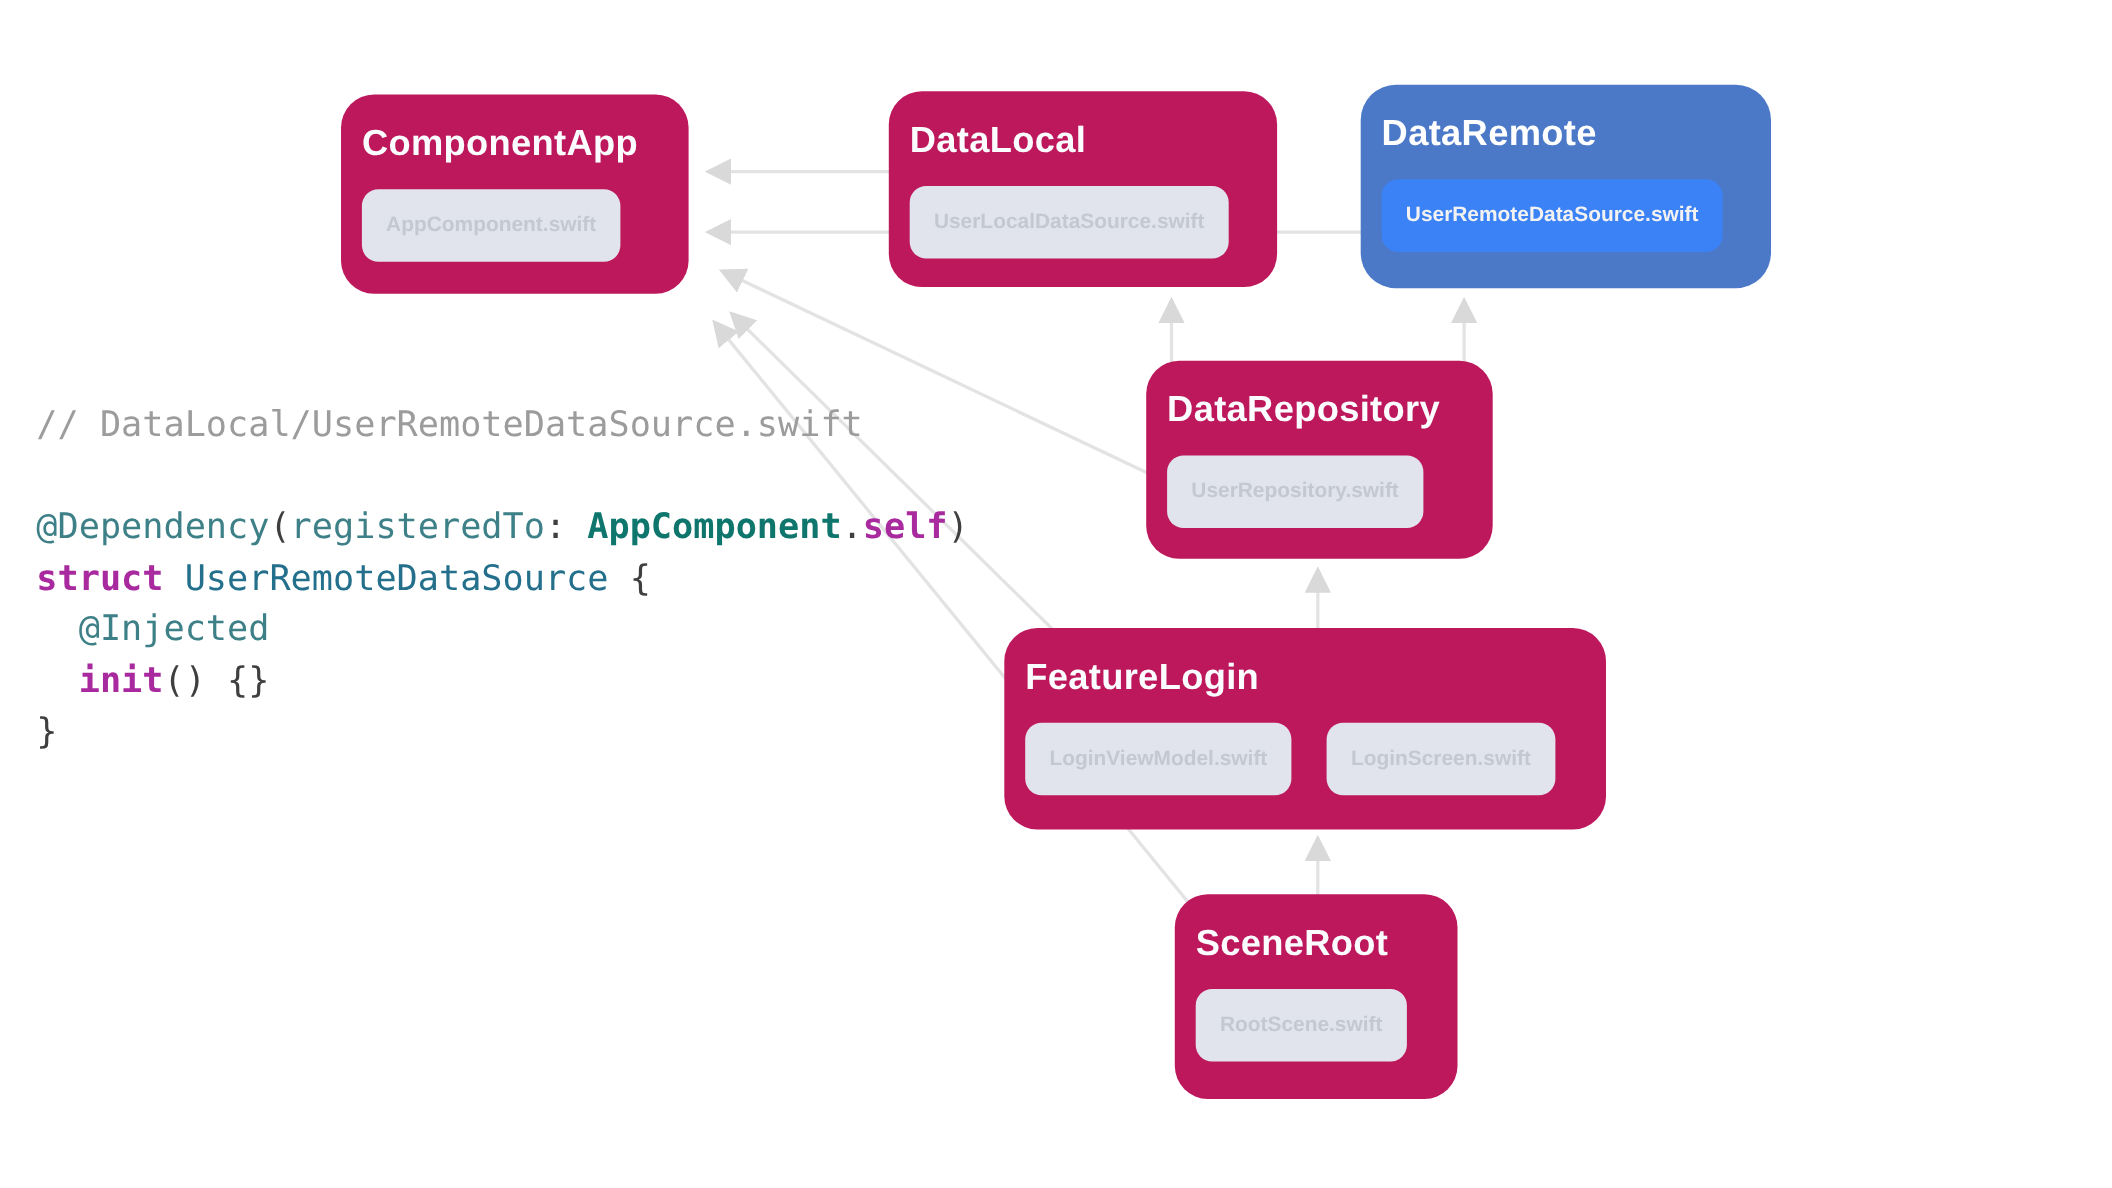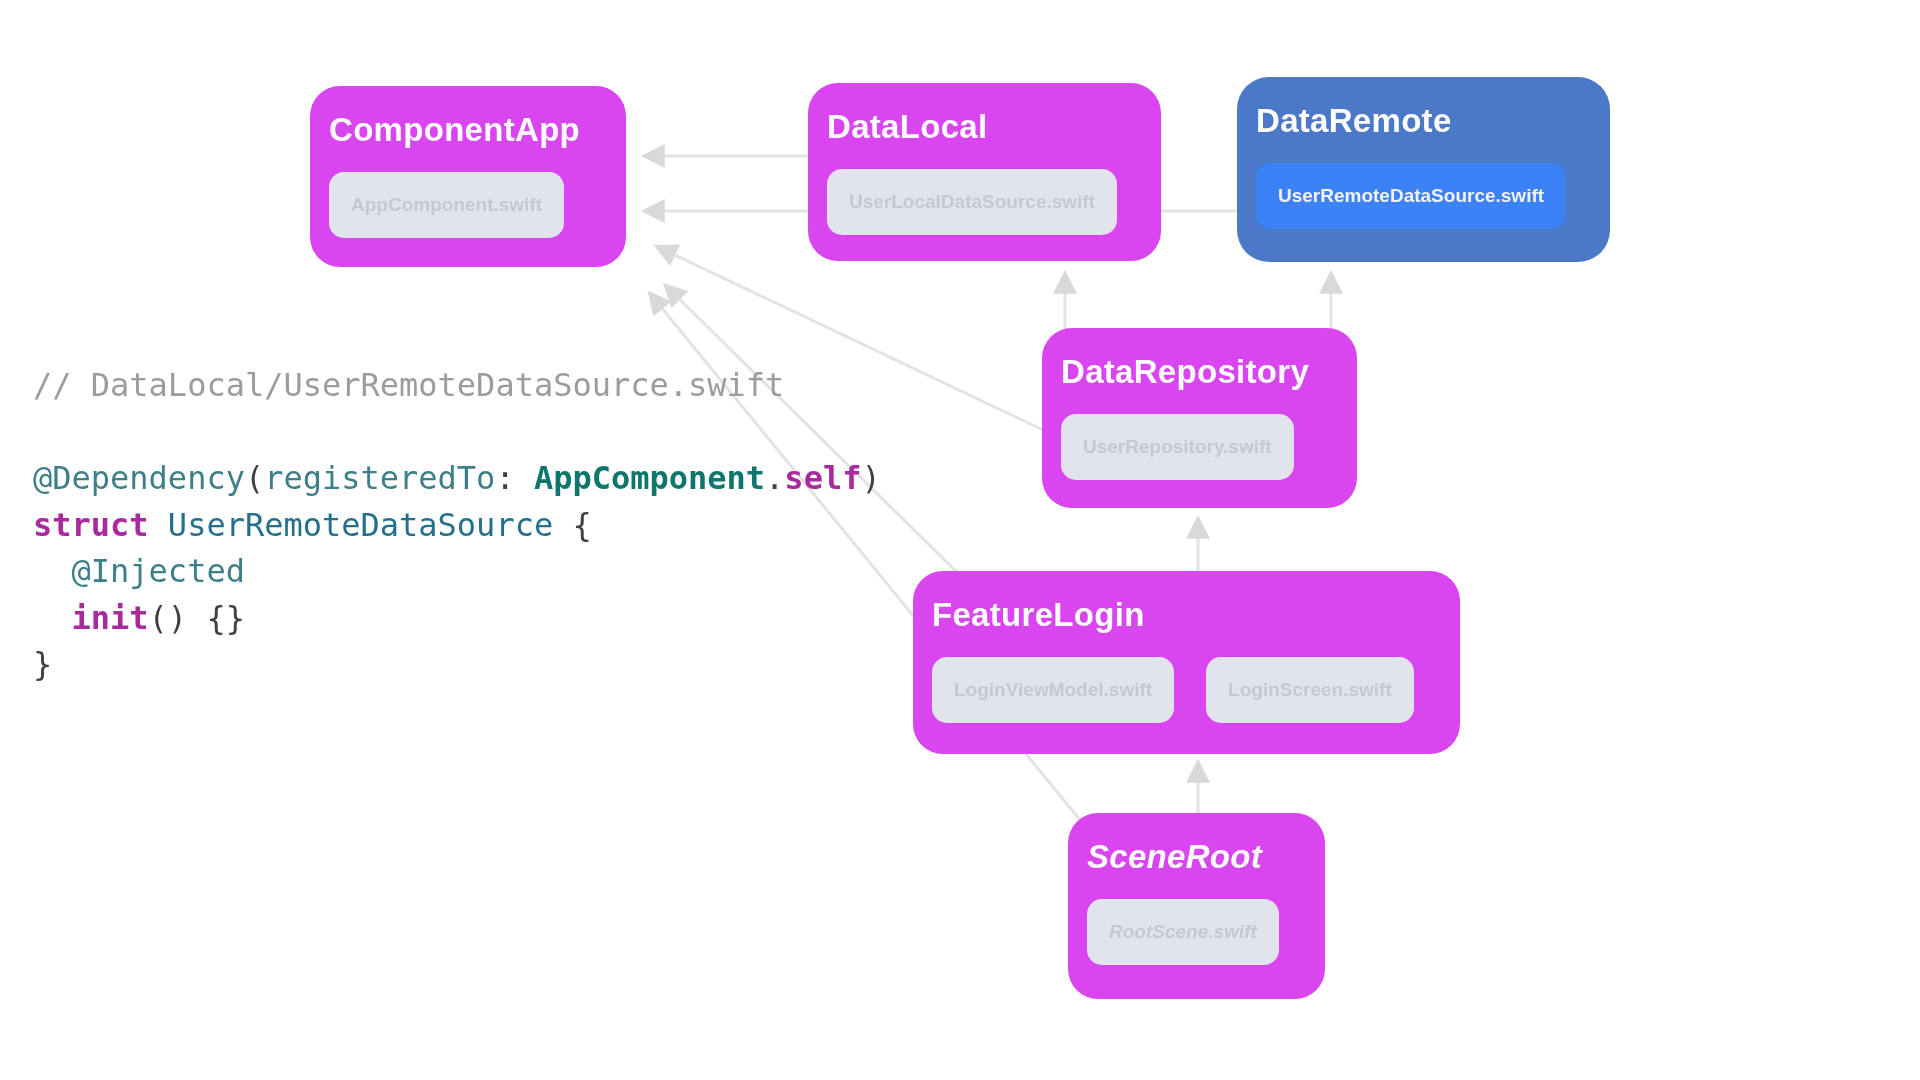--- a/index.html
+++ b/index.html
@@ -12,21 +12,21 @@
   }
   .stage { position:absolute; inset:0; width:1920px; height:1080px; }
 
   svg.arrows { position:absolute; left:0; top:0; z-index:1; }
 
   .node {
     position:absolute; z-index:2;
     border-radius:30px;
     padding:26px 19px;
   }
-  .node.faded { background:#d946ef; }
+  .node.faded { background:#be185d; }
   .node.highlight { background:#4b79c8; border-radius:32px; }
 
   .node-title {
     font-weight:bold;
     font-size:33px;
     line-height:1.1;
     color:#ffffff;
     letter-spacing:.3px;
   }
   .node.faded .node-title { color:#fbfcfe; }
@@ -42,21 +42,21 @@
     white-space:nowrap;
   }
   .node.faded .pill { background:#e1e4ec; color:#c4c8d1; }
   .node.highlight .pill { background:#3b82f6; color:#f2f2f2; }
 
   #node-componentapp   { left:310px;  top:86px;  width:316px; height:181px; }
   #node-datalocal      { left:808px;  top:83px;  width:353px; height:178px; }
   #node-dataremote     { left:1237px; top:77px;  width:373px; height:185px; }
   #node-datarepository { left:1042px; top:328px; width:315px; height:180px; }
   #node-featurelogin   { left:913px;  top:571px; width:547px; height:183px; }
-  #node-sceneroot      { left:1068px; top:813px; width:257px; height:186px;font-style:italic; }
+  #node-sceneroot      { left:1068px; top:813px; width:257px; height:186px; }
 
   .code {
     position:absolute; left:33px; top:362px; z-index:3;
     font-family:"DejaVu Sans Mono", monospace;
     font-size:32px;
     line-height:46.5px;
     color:#3f3f3f;
   }
   .code-line { white-space:pre; height:46.5px; }
   .tok-comment  { color:#9c9c9c; }

